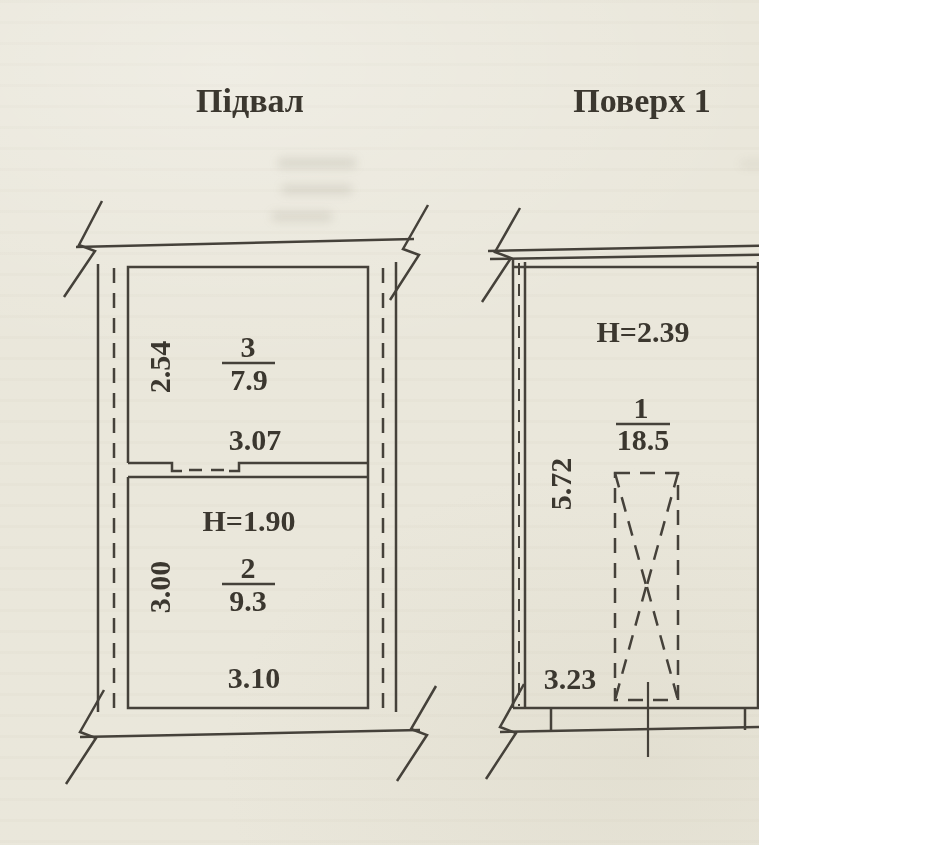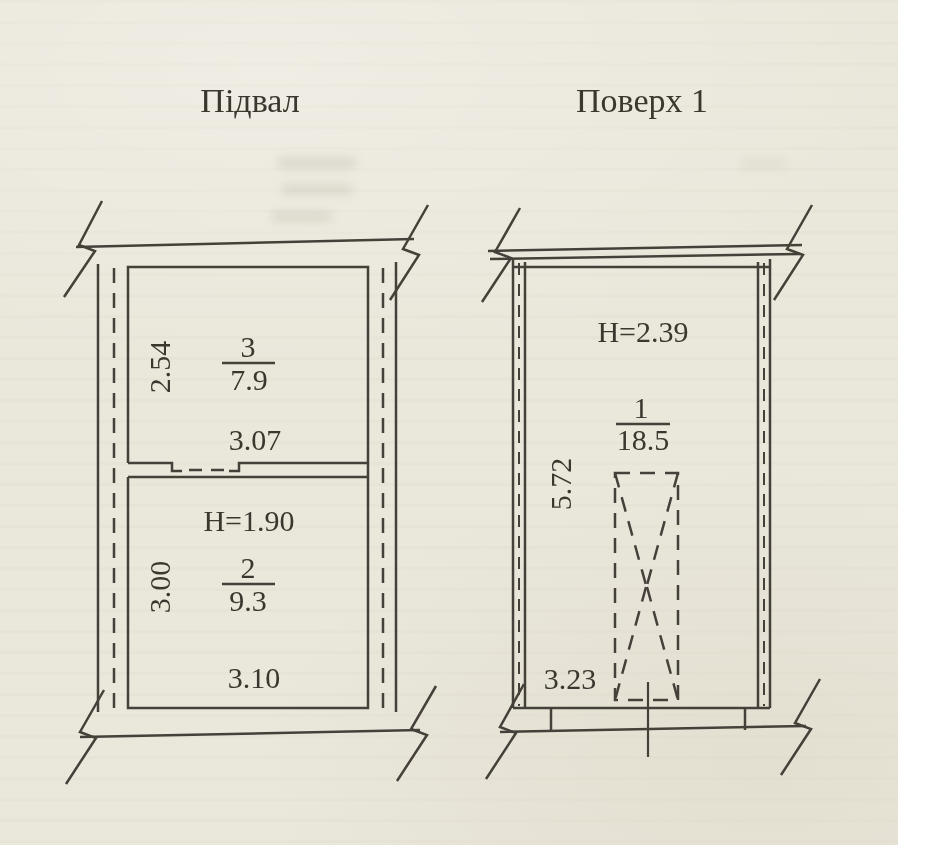--- a/index.html
+++ b/index.html
@@ -1,26 +1,27 @@
 <!DOCTYPE html>
 <html><head>
 <meta charset="utf-8">
 <style>
   html,body{margin:0;padding:0;}
   .page{
     position:relative;
-    width:898px;height:845px;
+    width:759px;height:845px;
     background:
       radial-gradient(120% 60% at 30% 8%, rgba(255,255,255,0.25), rgba(255,255,255,0) 60%),
       radial-gradient(80% 50% at 85% 90%, rgba(205,200,180,0.25), rgba(205,200,180,0) 70%),
       repeating-linear-gradient(180deg, rgba(198,192,172,0.06) 0 3px, rgba(255,255,255,0.04) 3px 21px),
       #e9e6da;
     overflow:hidden;
     font-family:"Liberation Serif","DejaVu Serif",serif;
     color:#3e3a32;
+    font-weight:bold;
   }
   .bleed{
     position:absolute;
     background:rgba(120,112,92,0.16);
     filter:blur(5px);
     border-radius:3px;
   }
   svg text{
     font-family:"Liberation Serif","DejaVu Serif",serif;
     fill:#3b372f;

